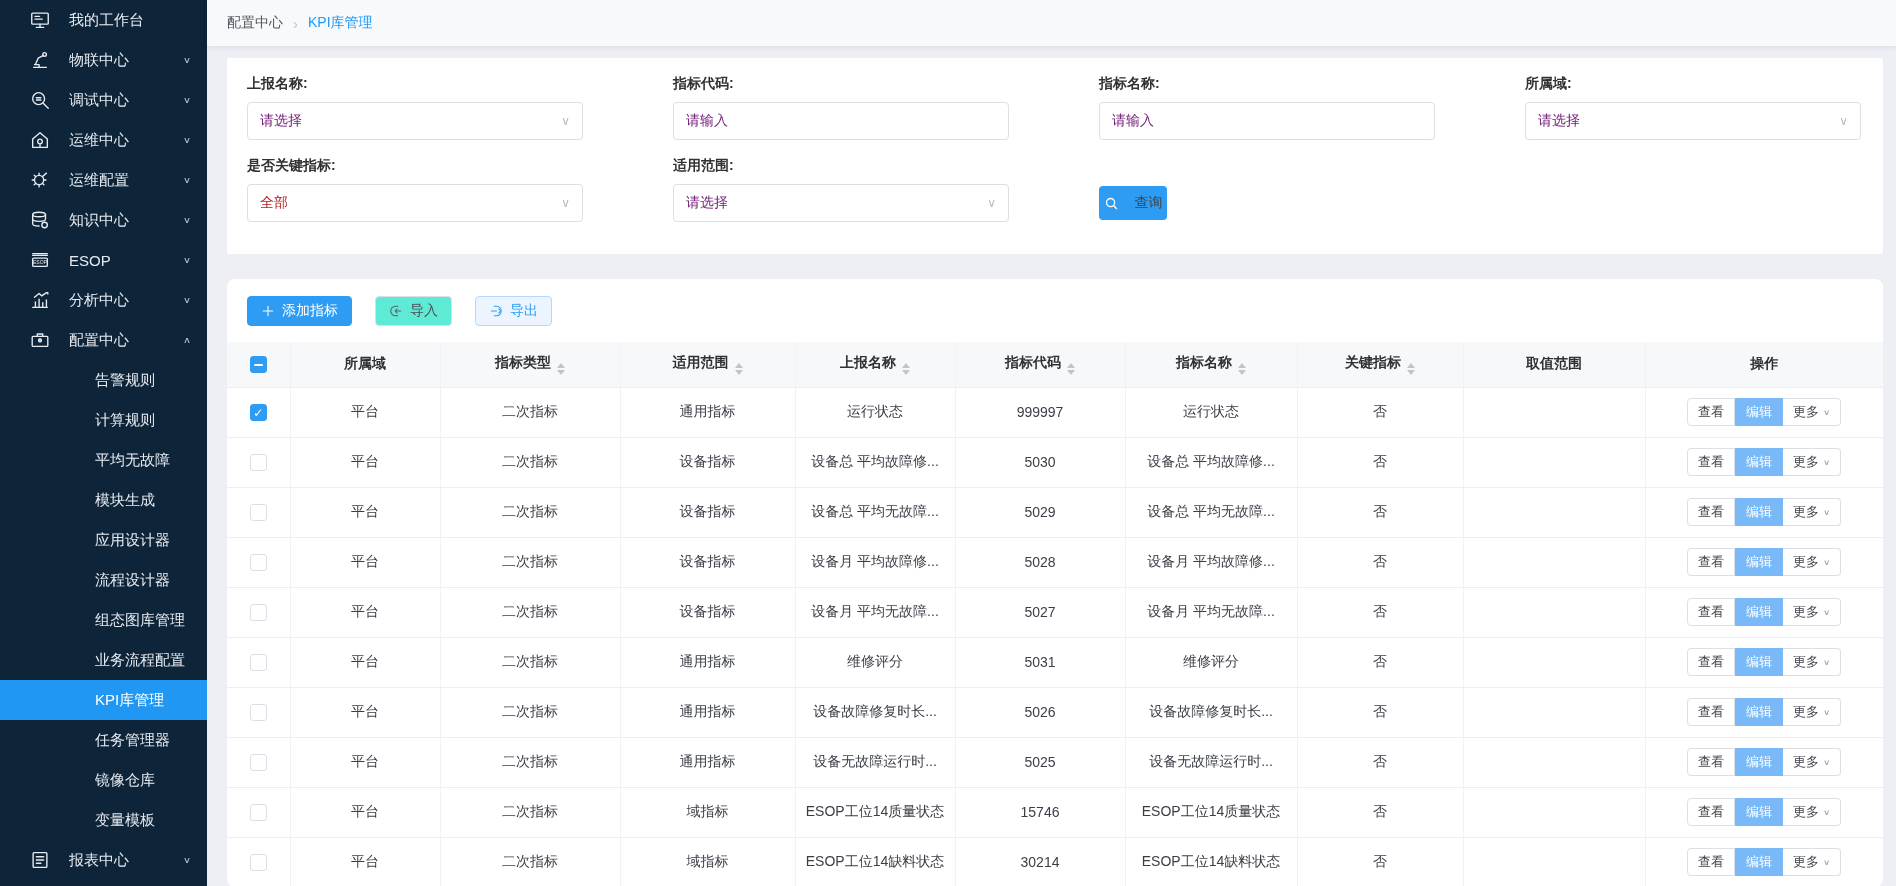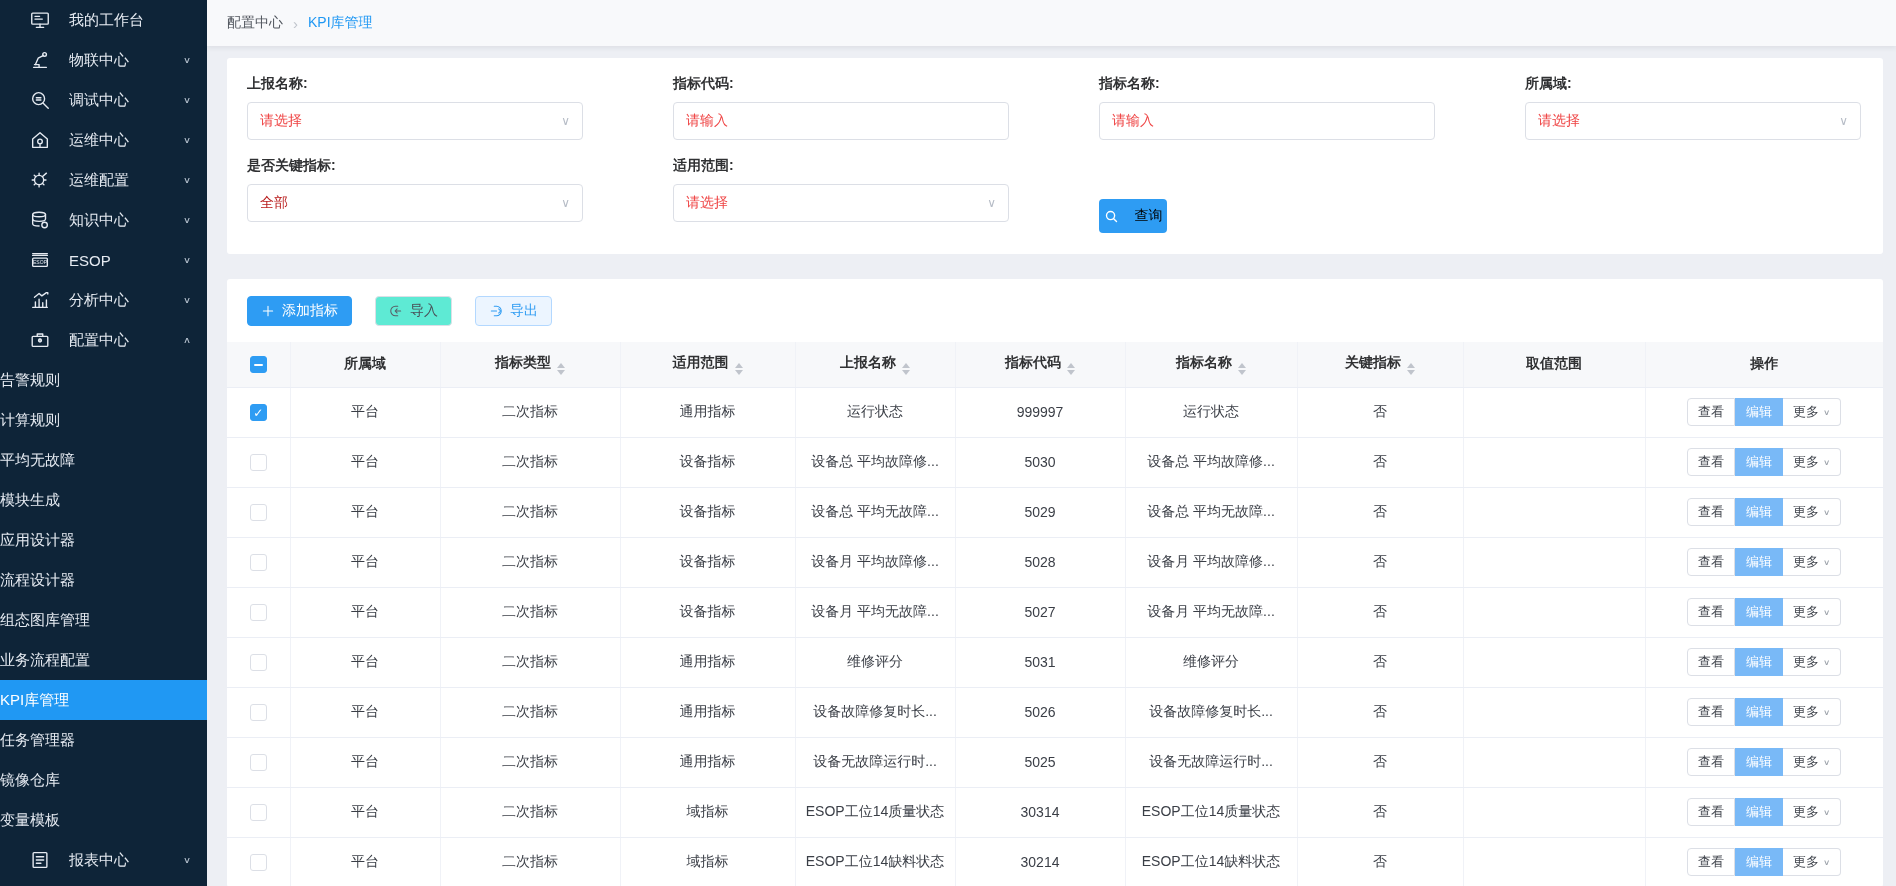--- a/index.html
+++ b/index.html
@@ -7,45 +7,45 @@
   body { font-family:"Liberation Sans","DejaVu Sans",sans-serif; background:#edeff4; color:#303133; }
   .app { display:flex; width:1896px; height:886px; }
 
   
   .sidebar { width:207px; flex-shrink:0; background:#0e2438; color:#e6ebf2; overflow:hidden; }
   .mi { height:40px; display:flex; align-items:center; padding:0 16px 0 29px; font-size:15px; cursor:pointer; }
   .mi .ico { width:22px; height:22px; margin-right:18px; flex-shrink:0; display:flex; align-items:center; justify-content:center; }
   .mi .ico svg { width:22px; height:22px; stroke:#e6ebf2; fill:none; stroke-width:1.5; stroke-linecap:round; stroke-linejoin:round; }
   .mi .lbl { white-space:nowrap; }
   .chev { margin-left:auto; font-size:11px; color:#b7c2cf; transform:scaleY(.8); }
-  .submenu .smi { height:40px; line-height:40px; font-size:15px; cursor:pointer; white-space:nowrap; }
+  .submenu .smi { height:40px; line-height:40px; padding-left:95px; font-size:15px; cursor:pointer; white-space:nowrap; }
   .submenu .smi.active { background:#2098f3; color:#fff; }
 
   
   .main { flex:1; min-width:0; display:flex; flex-direction:column; }
   .crumbbar { height:46px; background:#f8f9fb; display:flex; align-items:center; padding-left:20px; font-size:14px; box-shadow:0 2px 5px rgba(40,50,70,.08); position:relative; z-index:3; flex-shrink:0; }
   .crumbbar .parent { color:#51565e; }
   .crumbbar .sep { margin:0 10px; color:#c0c4cc; font-size:15px; }
   .crumbbar .current { color:#2098f3; }
 
   .content { flex:1; padding:12px 13px 0 20px; overflow:hidden; }
 
   
   .filter-card { background:#fff; border-radius:3px; height:196px; padding:17px 20px 0 20px; }
   .filter-row { display:grid; grid-template-columns:repeat(4,336px); column-gap:90px; margin-bottom:17px; }
   .ffield .flabel { font-size:14px; font-weight:700; color:#303133; margin-bottom:9px; }
   .fbox { height:38px; border:1px solid #dcdfe6; border-radius:4px; display:flex; align-items:center; padding:0 12px; font-size:14px; background:#fff; }
-  .fbox .ph { color:#ef4444; }
+  .fbox .ph { color:#701a75; }
   .fbox .val { color:#b91c1c; }
   .fbox .sel-chev { margin-left:auto; color:#b6bcc6; font-size:12px; }
-  .search-btn { width:68px; height:34px; margin-top:42px; background:#2e9cf3; border:none; border-radius:4px; color:#000000; font-size:14px; display:inline-flex; align-items:center; justify-content:center; gap:16px; cursor:pointer; }
+  .search-btn { width:68px; height:34px; margin-top:29px; background:#2e9cf3; border:none; border-radius:4px; color:#404040; font-size:14px; display:inline-flex; align-items:center; justify-content:center; gap:16px; cursor:pointer; }
   .search-btn svg { width:15px; height:15px; stroke:#fff; fill:none; stroke-width:2.2; stroke-linecap:round; }
 
   
-  .table-card { background:#fff; border-radius:3px; margin-top:25px; height:608px; overflow:hidden; }
+  .table-card { background:#fff; border-radius:8px; margin-top:25px; height:608px; overflow:hidden; }
   .toolbar { padding:17px 20px 16px 20px; display:flex; align-items:center; }
   .tbtn { height:30px; display:inline-flex; align-items:center; gap:7px; font-size:14px; border-radius:4px; padding:0 13px; cursor:pointer; }
   .tbtn svg { width:14px; height:14px; fill:none; stroke-width:1.8; stroke-linecap:round; stroke-linejoin:round; }
   .tbtn.add { background:#2e9cf3; color:#fff; border:1px solid #2e9cf3; }
   .tbtn.add svg { stroke:#fff; }
   .tbtn.import { background:#5eead4; color:#4a4f57; border:1px solid #dcdfe6; margin-left:23px; }
   .tbtn.import svg { stroke:#5a5f66; }
   .tbtn.export { background:#ecf5ff; color:#2e9cf3; border:1px solid #b3d8ff; margin-left:23px; }
   .tbtn.export svg { stroke:#2e9cf3; }
 
@@ -514,21 +514,21 @@
       </span>
     </td>
   </tr>
 
   <tr>
     <td><span class="cb"></span></td>
     <td>平台</td>
     <td>二次指标</td>
     <td>域指标</td>
     <td>ESOP工位14质量状态</td>
-    <td>30314</td>
+    <td>15746</td>
     <td>ESOP工位14质量状态</td>
     <td>否</td>
     <td></td>
     <td>
       <span class="agroup">
         <button class="ab first">查看</button>
         <button class="ab edit">编辑</button>
         <button class="ab last">
                       <span class="mlbl">更多</span>
                       <span class="mchev">∨</span>

